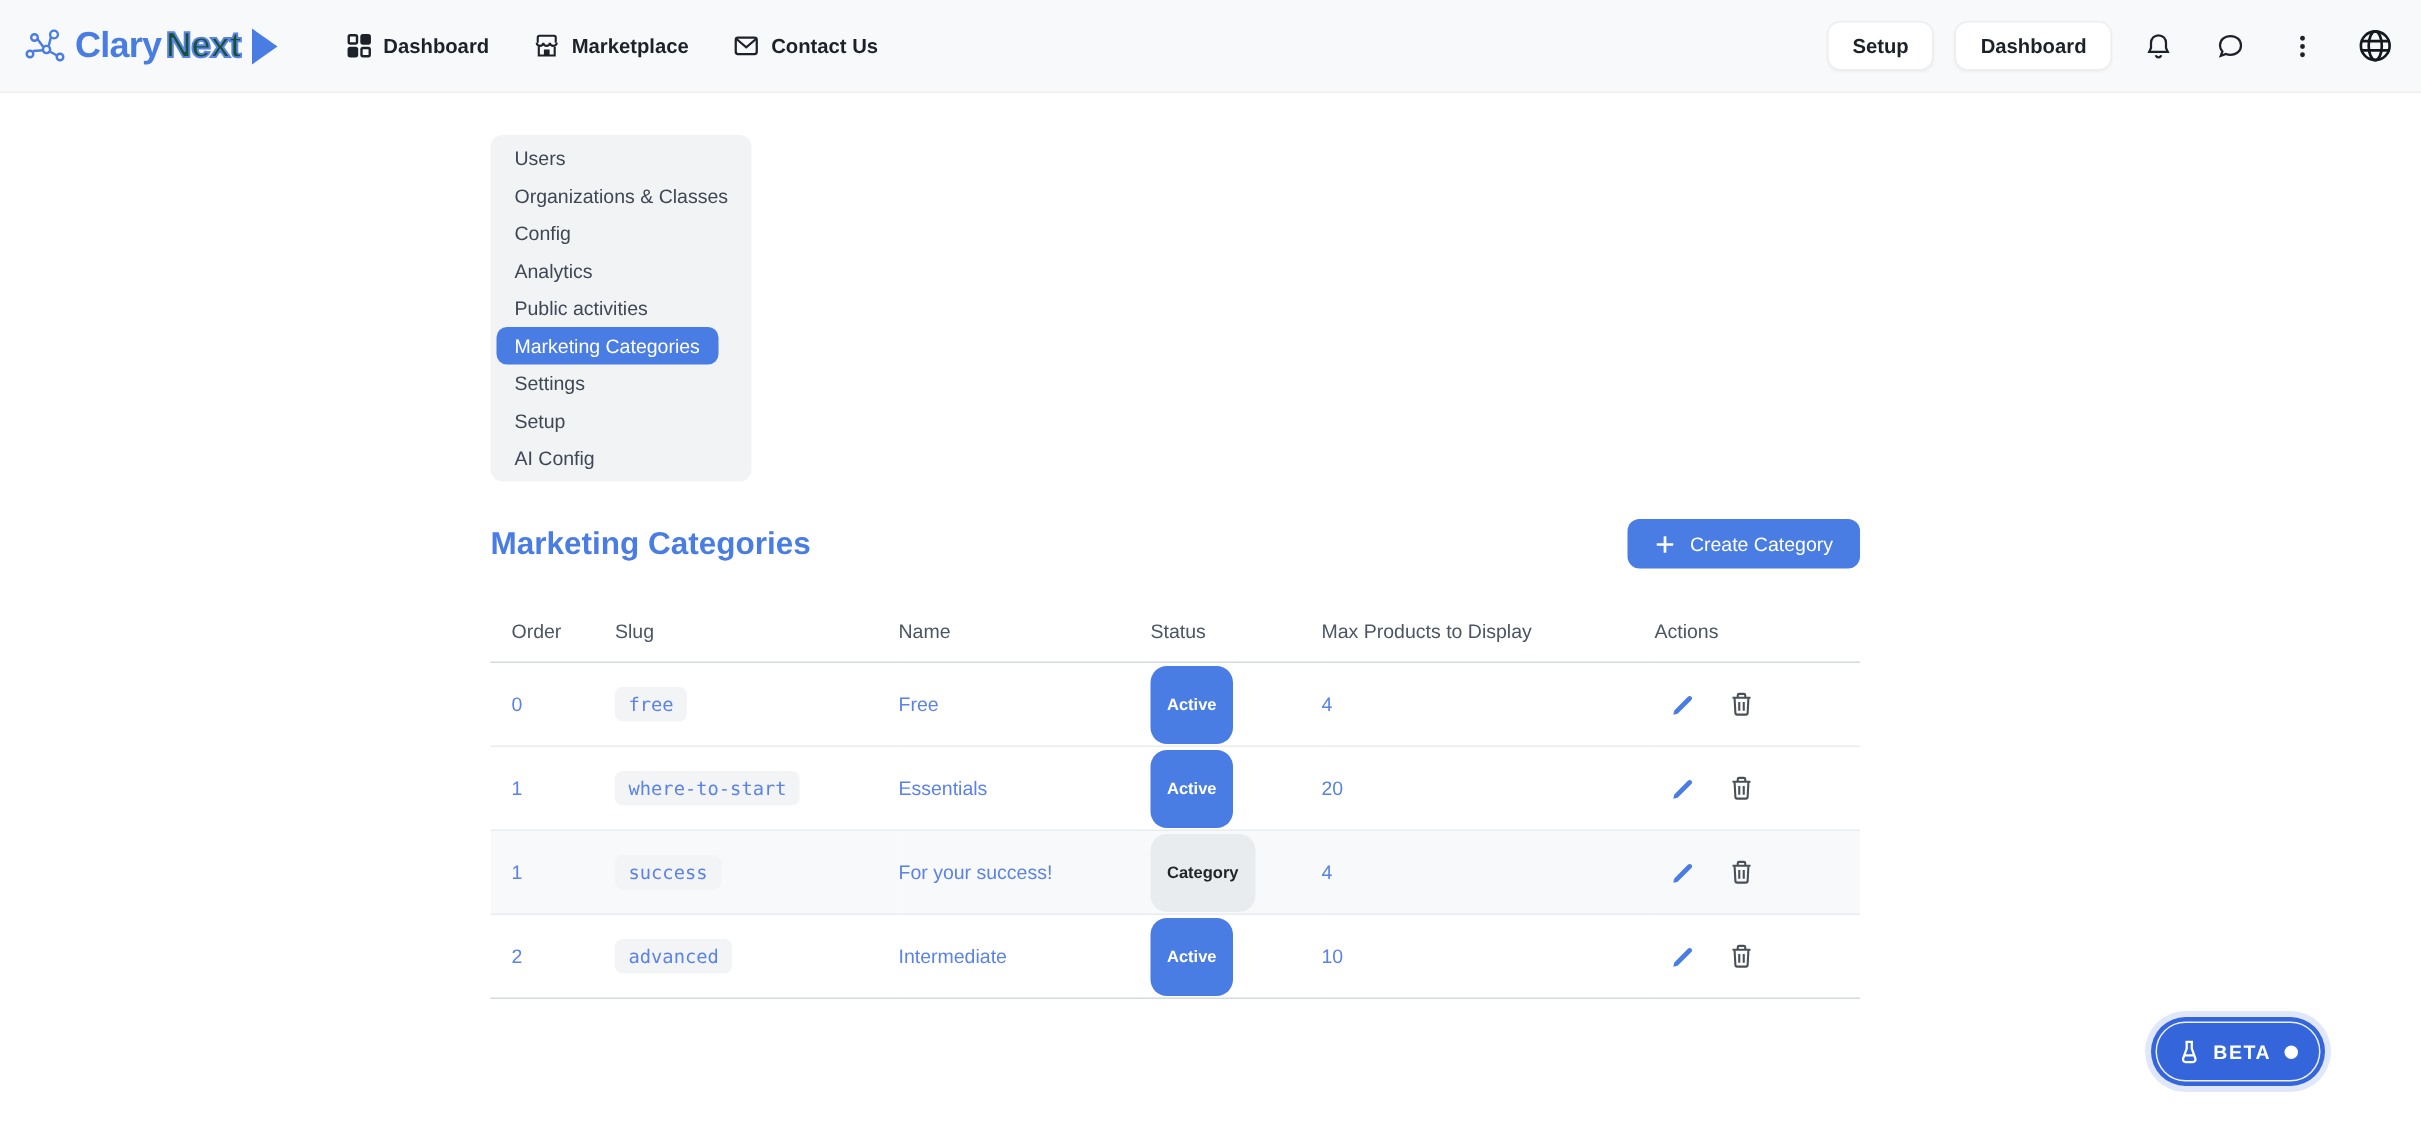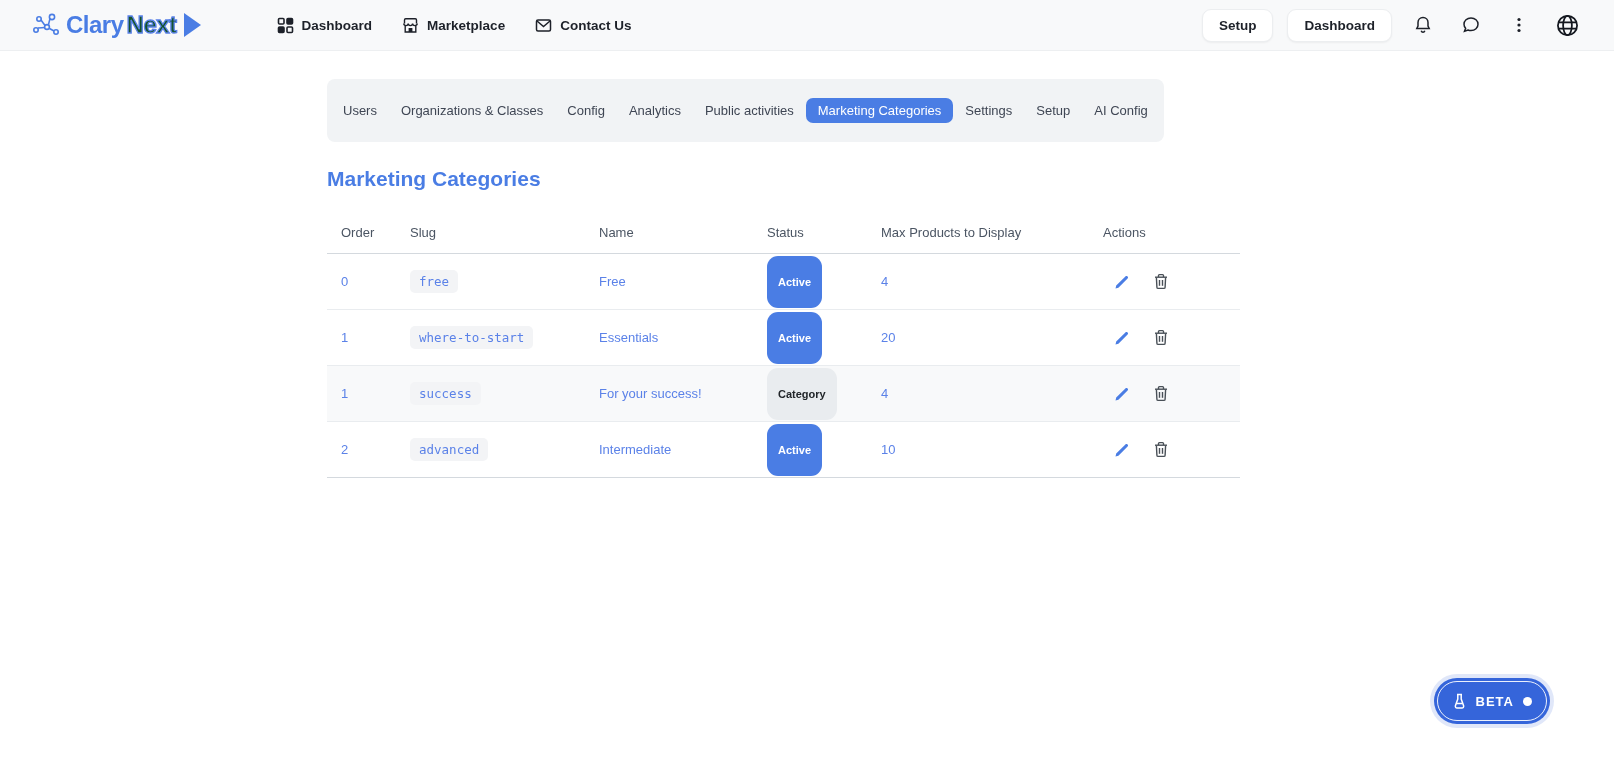--- a/index.html
+++ b/index.html
@@ -1,39 +1,39 @@
 <!DOCTYPE html>
 <html><head>
 <meta charset="utf-8">
 <style>
   * { margin:0; padding:0; box-sizing:border-box; }
   html,body { width:1614px; height:762px; background:#ffffff;
     font-family:"Liberation Sans","DejaVu Sans",sans-serif; overflow:hidden; }
 
   
-  .navbar { height:51px; background:#f8f9fa; border-bottom:1px solid #edeff1;
-    display:flex; align-items:center; padding:0 30px;gap:30px; }
+  .navbar { height:62px; background:#f8f9fa; border-bottom:1px solid #edeff1;
+    display:flex; align-items:center; padding:0 14px; }
   .logo { display:flex; align-items:center; gap:2px; margin-right:44px; cursor:pointer; }
   .logo-word { font-size:24px; font-weight:bold; color:#4a7de4; letter-spacing:-0.5px; }
   .logo-word.outline { color:#14532d; -webkit-text-stroke:1.3px #5b82e8; margin-left:1px; }
   .nav-links { display:flex; align-items:center; gap:30px; }
   .nav-link { display:flex; align-items:center; gap:8px; font-size:13.5px; font-weight:600;
     color:#1d2129; cursor:pointer; }
   .nav-link svg { display:block; }
   .nav-right { margin-left:auto; display:flex; align-items:center; gap:14px; }
   .pill-btn { background:#ffffff; border:1px solid #eceef0; border-radius:9px;
     box-shadow:0 1px 2px rgba(0,0,0,0.05); padding:8px 16px; font-size:13.5px;
     font-weight:600; color:#1d2129; cursor:pointer; font-family:inherit; }
   .icon-plain { width:34px; height:34px; display:flex; align-items:center; justify-content:center;
     cursor:pointer; color:#1d2129; }
 
   
   .container { width:913px; margin-left:327px; }
-  .tab-strip { display:inline-flex; align-items:flex-end; background:#f1f3f5;
-    border-radius:8px; padding:19px 4px; margin-top:28px; }
+  .tab-strip { display:inline-flex; align-items:flex-start; background:#f1f3f5;
+    border-radius:8px; padding:3px 4px; margin-top:28px;flex-direction:column; }
   .tab { border:none; background:transparent; font-family:inherit; font-size:13px;
     color:#3f4654; padding:5px 12px; border-radius:7px; cursor:pointer; white-space:nowrap; }
   .tab.active { background:#4a7de4; color:#ffffff; font-weight:500; }
 
   .page-head { display:flex; align-items:center; justify-content:space-between;
     margin-top:25px; }
   .page-title { font-size:21px; font-weight:bold; color:#4a7de4; }
   .create-btn { display:flex; align-items:center; gap:10px; background:#4a7de4;
     color:#ffffff; border:none; border-radius:8px; padding:9px 18px; font-size:13px;
     font-weight:500; cursor:pointer; font-family:inherit; }
@@ -170,20 +170,29 @@
       <button class="tab">Analytics</button>
       <button class="tab">Public activities</button>
       <button class="tab active">Marketing Categories</button>
       <button class="tab">Settings</button>
       <button class="tab">Setup</button>
       <button class="tab">AI Config</button>
     </div>
 
   <div class="page-head">
     <h1 class="page-title">Marketing Categories</h1>
+    <button class="create-btn">
+      <span style="display:flex;">
+        <svg width="14" height="14" viewBox="0 0 14 14" stroke="#ffffff" stroke-width="1.8" fill="none">
+          <line x1="7" y1="1.5" x2="7" y2="12.5"></line>
+            <line x1="1.5" y1="7" x2="12.5" y2="7"></line>
+        </svg>
+      </span>
+      <span>Create Category</span>
+    </button>
   </div>
 
   <table>
     <colgroup>
         <col class="c1">
         <col class="c2">
         <col class="c3">
         <col class="c4">
         <col class="c5">
         <col class="c6">

